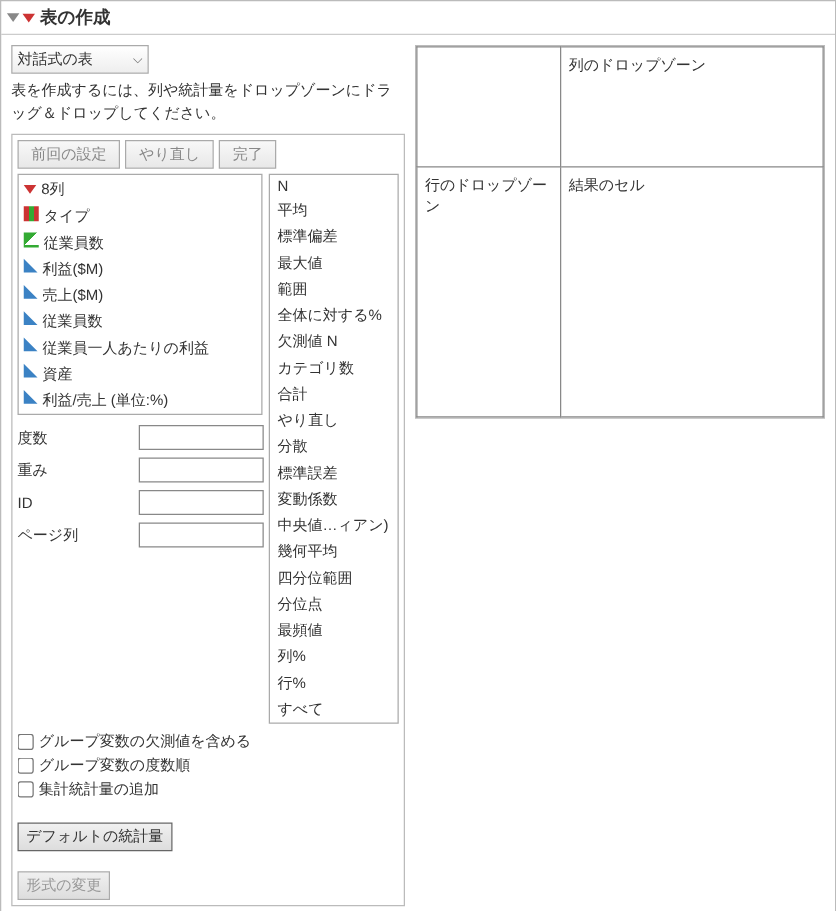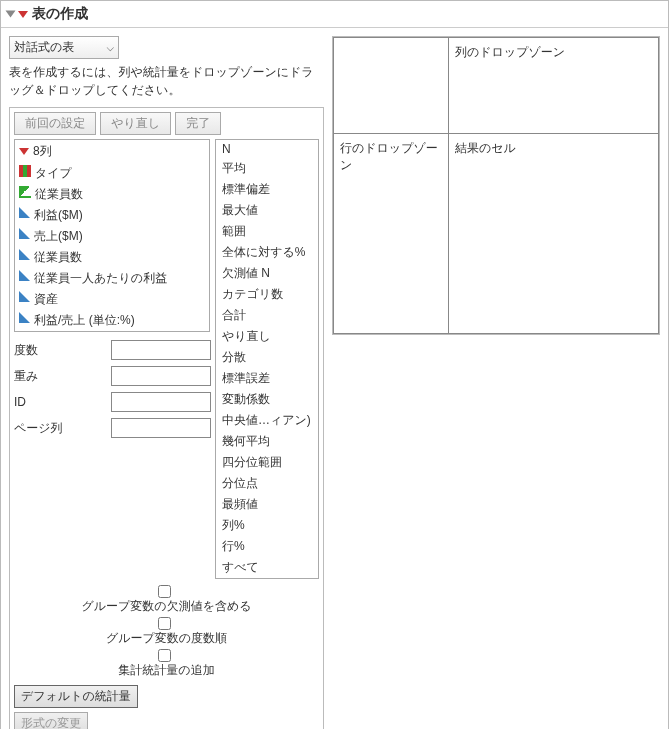--- a/index.html
+++ b/index.html
@@ -24,23 +24,23 @@
 .list-item { display: flex; align-items: flex-start; padding: 2px 4px; cursor: pointer; }
 .icon { width: 12px; height: 12px; margin-right: 4px; flex-shrink: 0; }
 .icon-bars { background: linear-gradient(to right, #c33 33%, #3a3 33% 66%, #c33 66%); }
 .icon-step { background: linear-gradient(135deg, #3a3 50%, transparent 50%); border-bottom: 2px solid #3a3; }
 .icon-tri { width: 0; height: 0; border-left: 11px solid #3b82c4; border-top: 11px solid transparent; }
 .stat-item { padding: 2px 6px; cursor: pointer; }
 .field-rows { margin-top: 8px; }
 .field-row { display: flex; align-items: center; margin-bottom: 6px; gap: 37px; }
 .field-label { width: 60px; }
 .field-input { border: 1px solid #888; width: 100px; height: 20px; padding: 1px 3px; }
-.check-row { display: flex; align-items: center; margin: 2px 0; flex-direction: column; }
+.check-row { display: flex; align-items: center; margin: 2px 0; }
 .check-row input { margin-right: 4px; }
-.bottom-btn { border: 1px solid #666; background: linear-gradient(#f0f0f0,#ddd); padding: 2px 6px; margin-top: 4px; cursor: pointer; display: inline-block; }
+.bottom-btn { border: 1px solid #666; background: linear-gradient(#f0f0f0,#ddd); padding: 2px 6px; margin-top: 16px; cursor: pointer; display: inline-block; }
 .bottom-btn.disabled { color: #999; border-color: #aaa; }
 .right-col { border: 1px solid #bbb; width: 330px; }
 .grid-table { border-collapse: collapse; width: 100%; }
 .grid-table td { border: 1px solid #888; padding: 6px; vertical-align: top; }
 .grid-table .r1 { height: 96px; }
 .grid-table .r2 { height: 200px; }
 .grid-table .c1 { width: 115px; }
 </style>
 </head>
 <body>

